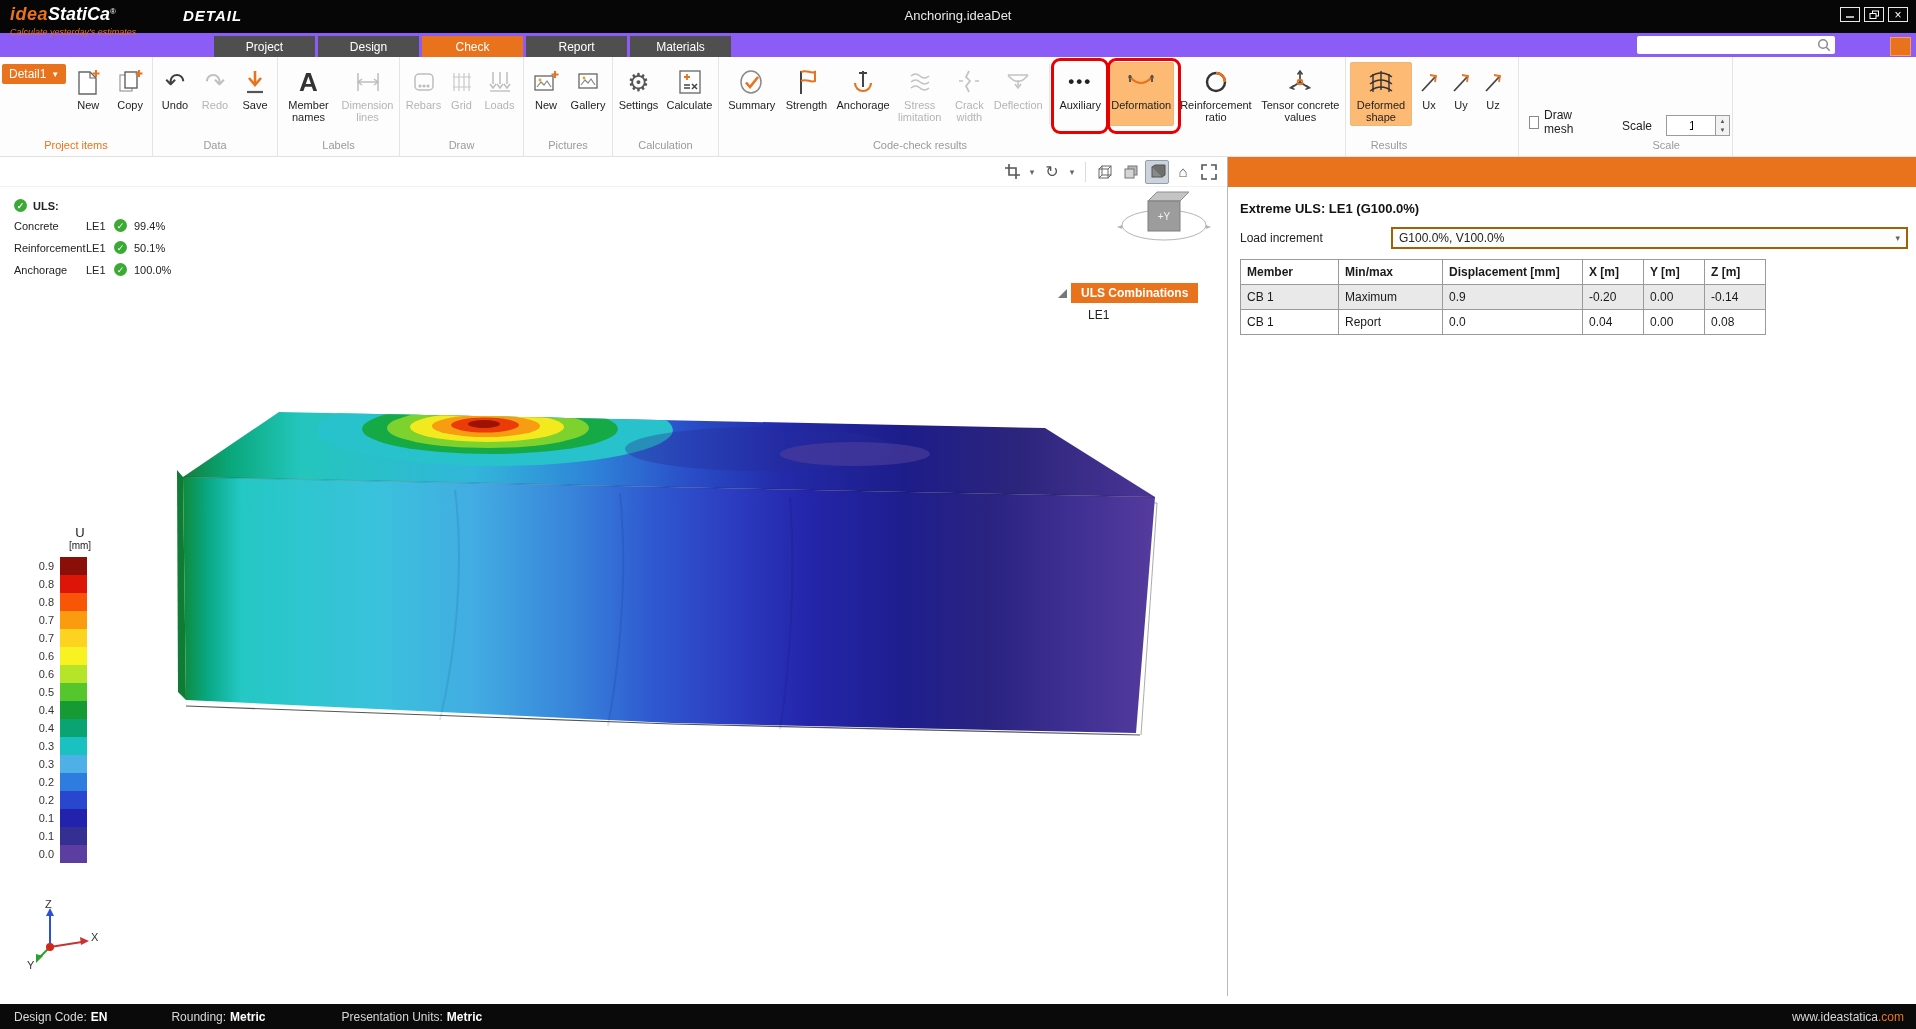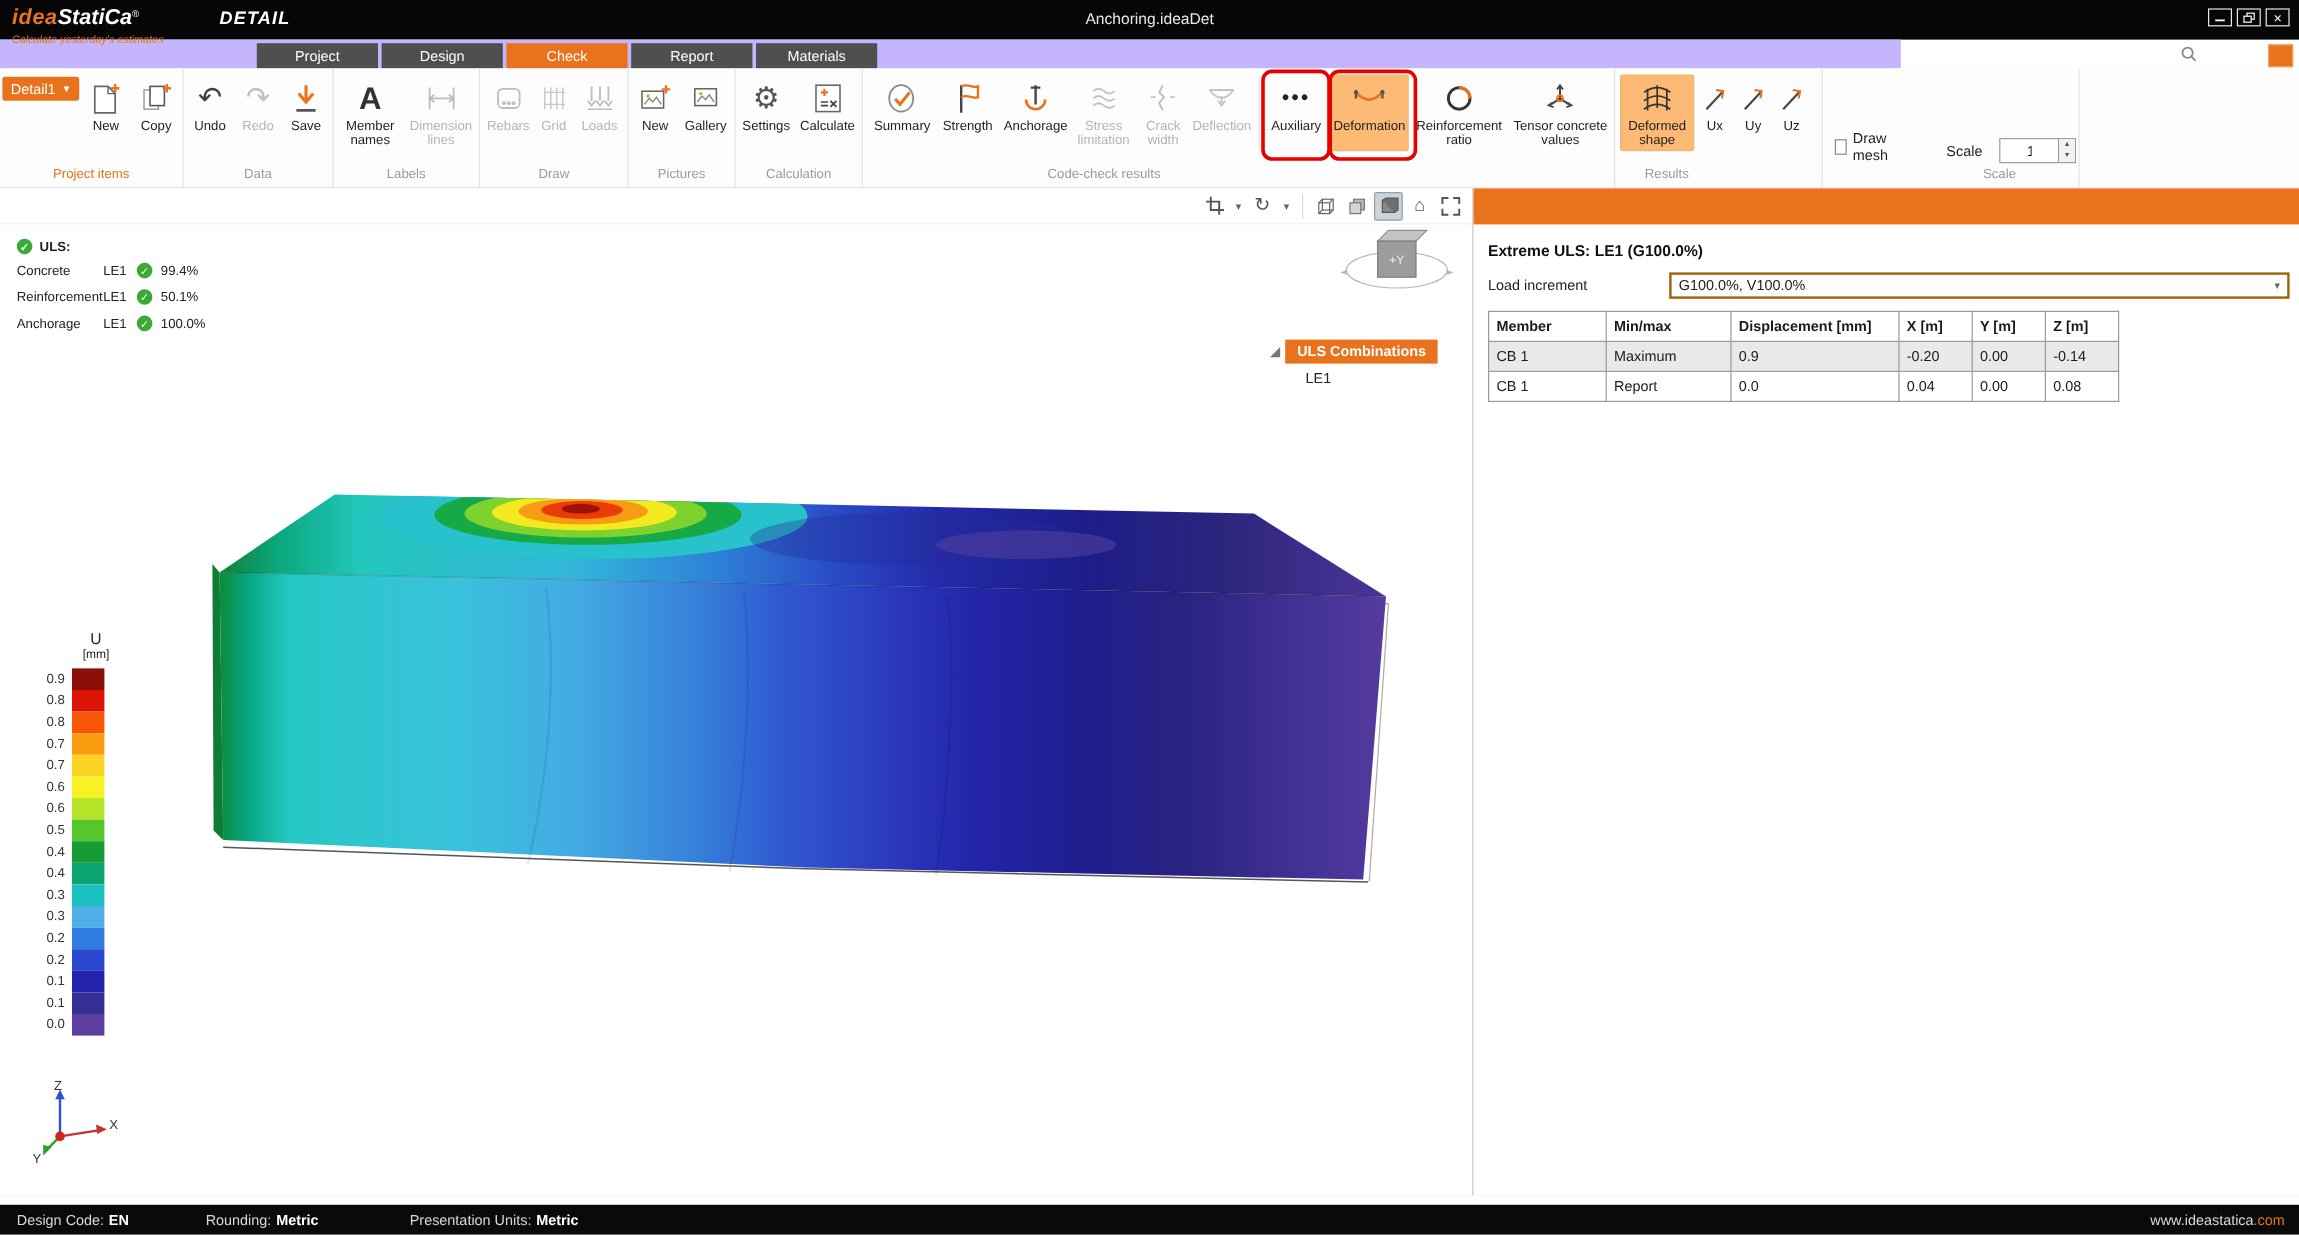--- a/index.html
+++ b/index.html
@@ -1,20 +1,20 @@
 <!DOCTYPE html>
 <html><head>
 <meta charset="utf-8">
 <style>
 *{margin:0;padding:0;box-sizing:border-box}
 html,body{width:1916px;height:1029px;overflow:hidden;font-family:"Liberation Sans",sans-serif}
 .app{position:relative;width:1916px;height:1029px;background:#fff}
 
 .titlebar{position:absolute;top:0;left:0;width:1916px;height:33px;background:#060606}
-.tabbar{position:absolute;top:33px;left:0;width:1584px;height:24px;background:#c4b5fd;display:flex;align-items:flex-end}
+.tabbar{position:absolute;top:33px;left:0;width:1916px;height:24px;background:#8b5cf6;display:flex;align-items:flex-end}
 .logo{position:absolute;top:3px;left:10px;z-index:6;line-height:17px}
 .logo .li{font-style:italic;font-weight:bold;font-size:18px;color:#e8731c;letter-spacing:.5px}
 .logo .ls{font-style:italic;font-weight:bold;font-size:18px;color:#fff}
 .logo .lr{font-size:8px;color:#fff;vertical-align:super}
 .logo .tag{font-style:italic;font-size:9px;color:#e8731c;display:block;margin-top:1px}
 .appname{position:absolute;top:7px;left:183px;color:#fff;font-style:italic;font-weight:bold;font-size:15px;letter-spacing:1px}
 .doctitle{position:absolute;top:8px;left:50%;transform:translateX(-50%);color:#e8e8e8;font-size:13px}
 .winbtns{position:absolute;top:7px;right:8px;display:flex;gap:4px}
 .wbtn{width:20px;height:15px;border:1px solid #e8e8e8;display:flex;align-items:center;justify-content:center;color:#fff;font-size:10px;background:transparent;cursor:pointer}
 .accent-corner{position:absolute;top:37px;right:5px;width:21px;height:19px;background:#e8731c;border:1px solid #f4a05c;cursor:pointer}

